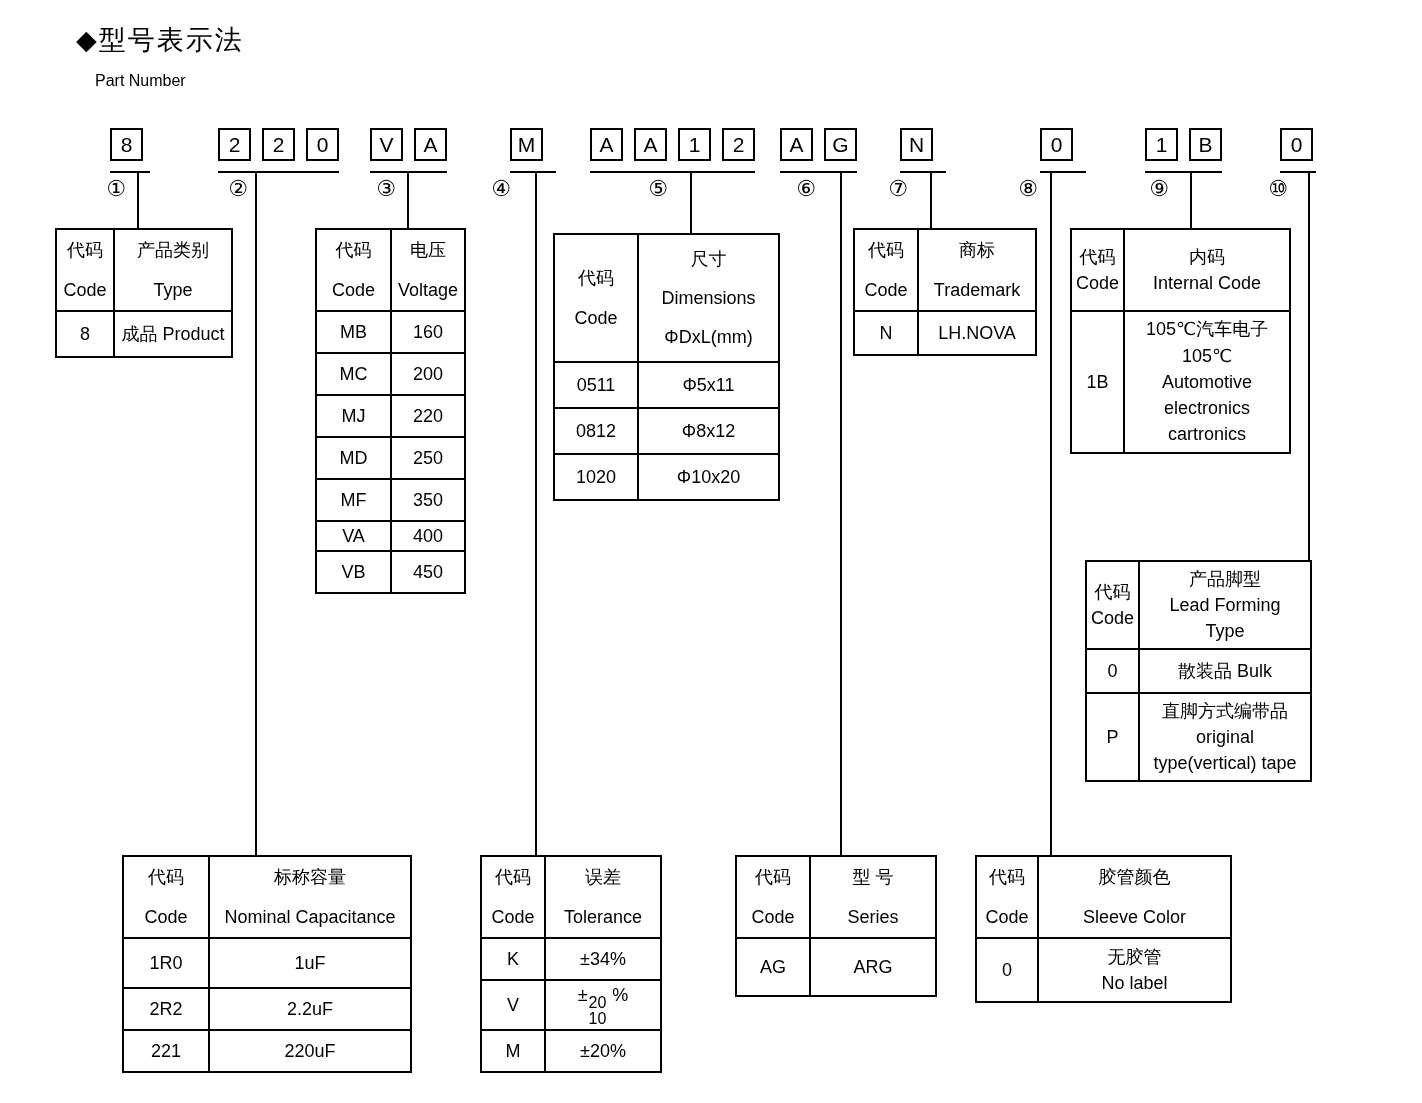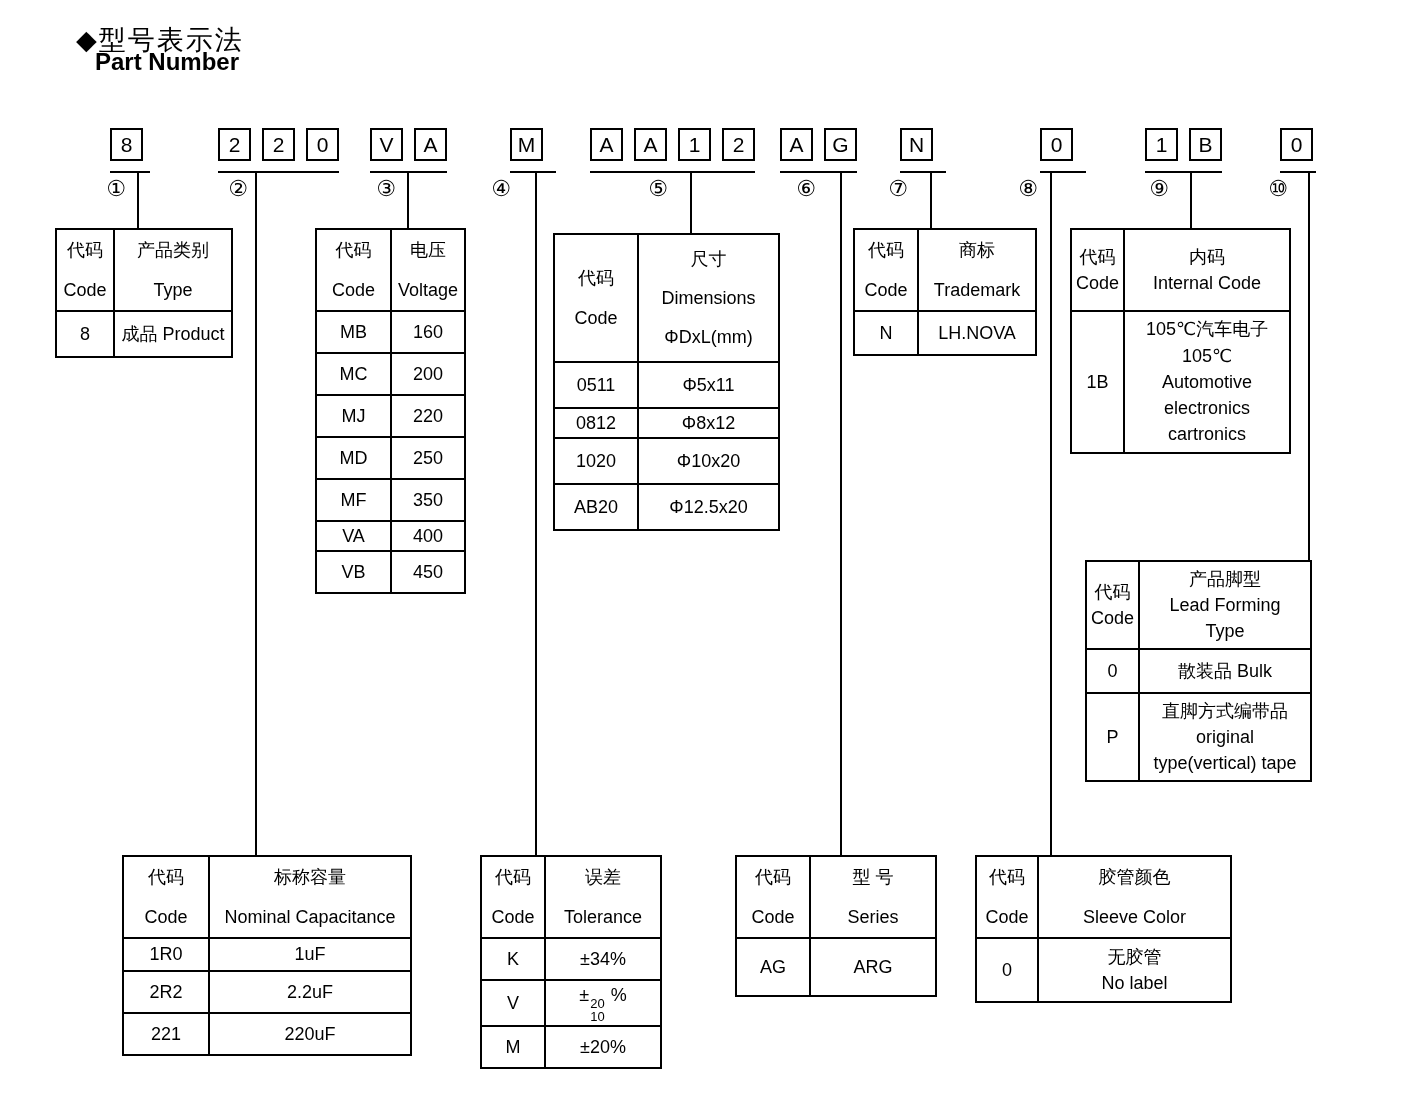--- a/index.html
+++ b/index.html
@@ -1,35 +1,35 @@
 <!DOCTYPE html>
 <html><head>
 <meta charset="utf-8">
 <style>
   * { margin:0; padding:0; box-sizing:border-box; }
   html,body { background:#ffffff; }
   body { font-family:"Liberation Sans","DejaVu Sans",sans-serif; color:#000; }
   .page { position:relative; width:1422px; height:1103px; background:#fff; overflow:hidden; }
 
   .title-cn { position:absolute; left:76px; top:22px; font-size:27px; font-weight:normal; letter-spacing:2px; }
-  .title-en { position:absolute; left:95px; top:48px; font-size:24px;font-weight:bold; }
+  .title-en { position:absolute; left:95px; top:72px; font-size:16px; }
 
   .pn-box { position:absolute; top:128px; width:33px; height:33px; border:2px solid #000;
             display:flex; align-items:center; justify-content:center; font-size:21px; background:#fff; }
   .marker { position:absolute; top:176px; width:28px; text-align:center; font-size:22px; }
   .hline  { position:absolute; top:171px; height:2px; background:#000; }
   .vline  { position:absolute; width:2px; background:#000; }
 
   table.t { position:absolute; border-collapse:collapse; table-layout:fixed; background:#fff; }
   table.t td { border:2px solid #000; text-align:center; font-size:18px; padding:2px 4px; vertical-align:middle; line-height:1.35; }
   tr.hdr td div + div { margin-top:15px; }
   tr.hdr td.tight div + div { margin-top:2px; }
   td.tight div + div { margin-top:2px; }
   td.lines { line-height:1.5; }
-  .supsub { display:inline-flex; flex-direction:column; vertical-align:-7px; line-height:1; font-size:13px; margin:0 1px; }
+  .supsub { display:inline-flex; flex-direction:column; vertical-align:-7px; line-height:1; font-size:16px; margin:0 1px; }
 </style>
 </head>
 <body>
 
 <div class="page">
 
   <div class="title-cn">◆型号表示法</div>
   <div class="title-en">Part Number</div>
 
   <div class="pn-box" style="left:110px">8</div>
@@ -168,31 +168,27 @@
       <td>
             <div>尺寸</div>
             <div>Dimensions</div>
             <div>ΦDxL(mm)</div>
           </td>
     </tr>
     <tr style="height:46px">
           <td>0511</td>
           <td>Φ5x11</td>
         </tr>
-    <tr style="height:30px">
+    <tr style="height:46px">
           <td>0812</td>
           <td>Φ8x12</td>
         </tr>
     <tr style="height:46px">
           <td>1020</td>
           <td>Φ10x20</td>
-        </tr>
-    <tr style="height:46px">
-          <td>AB20</td>
-          <td>Φ12.5x20</td>
         </tr>
   </tbody>
     </table>
 
   <table class="t" style="left:853px;top:228px">
     <colgroup>
         <col style="width:64px">
         <col style="width:118px">
       </colgroup>
     <tbody>
@@ -283,21 +279,21 @@
         <tr class="hdr" style="height:82px">
       <td>
             <div>代码</div>
             <div>Code</div>
           </td>
       <td>
             <div>标称容量</div>
             <div>Nominal Capacitance</div>
           </td>
     </tr>
-    <tr style="height:33px">
+    <tr style="height:50px">
           <td>1R0</td>
           <td>1uF</td>
         </tr>
     <tr style="height:42px">
           <td>2R2</td>
           <td>2.2uF</td>
         </tr>
     <tr style="height:42px">
           <td>221</td>
           <td>220uF</td>

